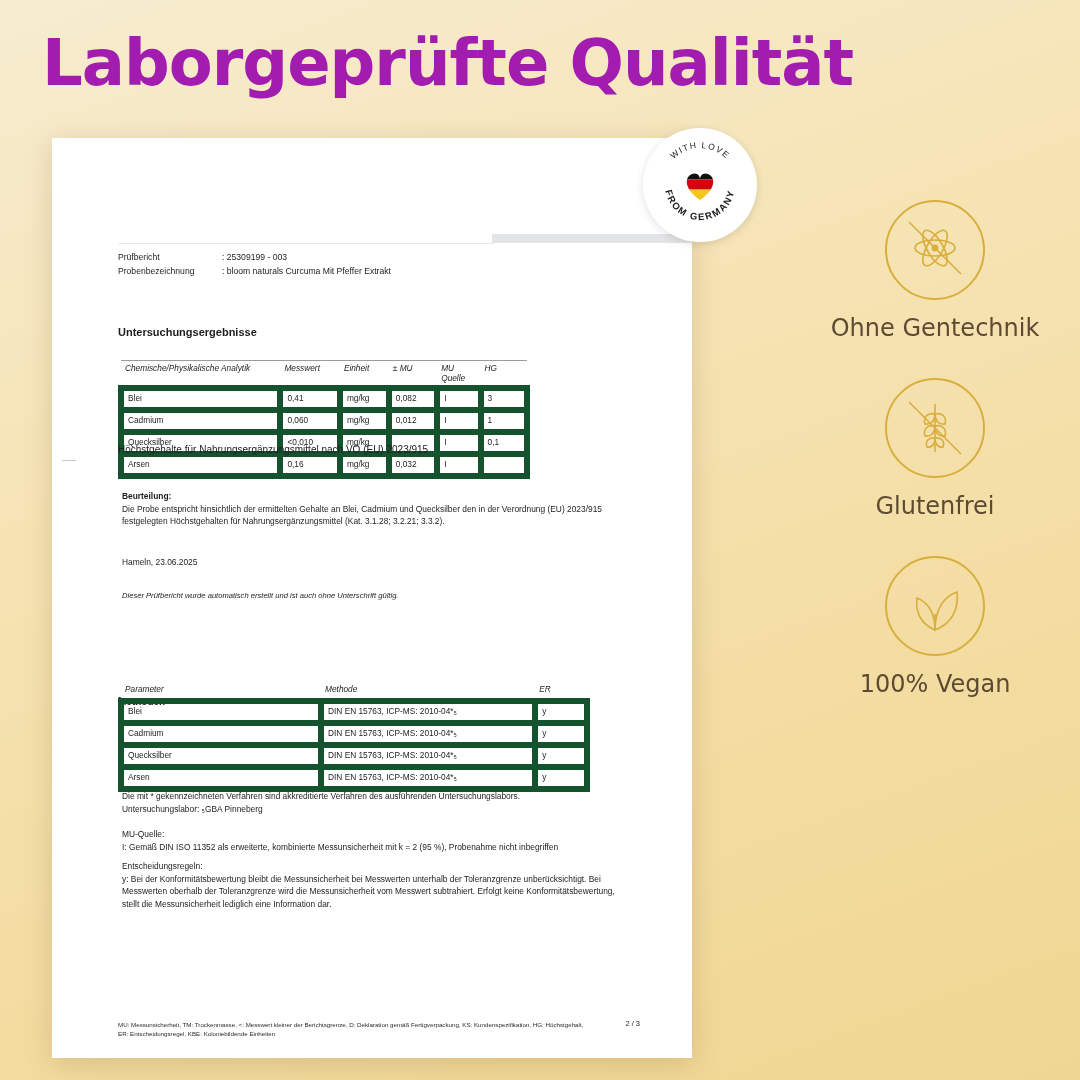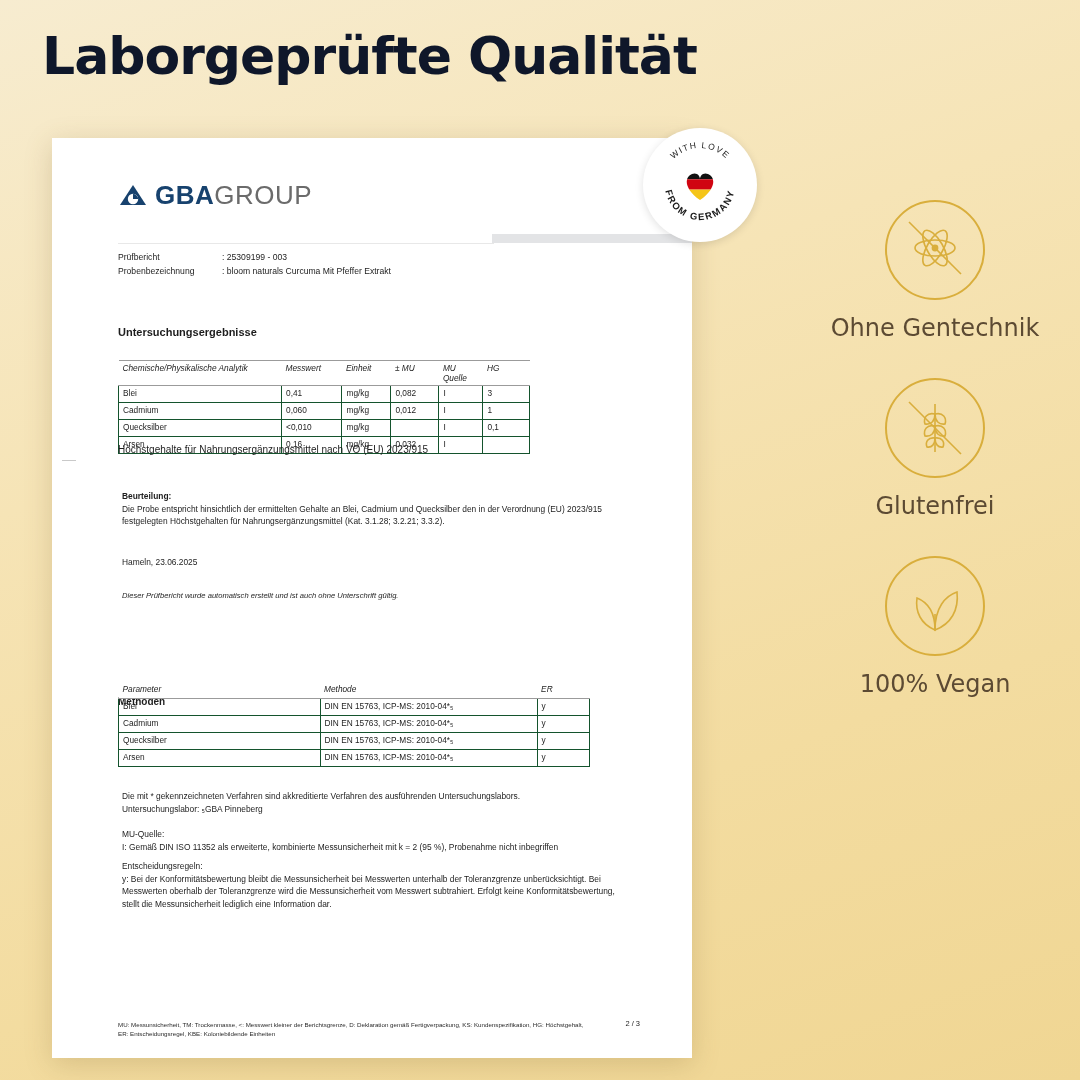--- a/index.html
+++ b/index.html
@@ -17,23 +17,23 @@
   
   .bg {
     position: absolute;
     inset: 0;
     background: linear-gradient(160deg, #f7ecd0 0%, #f6e4b6 35%, #f3dca0 70%, #f0d693 100%);
   }
   .headline {
     position: absolute;
     left: 42px;
     top: 26px;
-    font-size: 52px;
+    font-size: 64px;
     font-weight: bold;
-    color: #0f172a;
+    color: #a21caf;
     letter-spacing: -1px;
     font-family: "DejaVu Sans", sans-serif;
     white-space: nowrap;
   }
 
   
   .doc {
     position: absolute;
     left: 52px;
     top: 138px;
@@ -114,21 +114,21 @@
   }
   #untersuchung { left: 66px; top: 188px; }
   #methoden { left: 66px; top: 558px; font-size: 10px; }
 
   table.dtable {
     position: absolute;
     border-collapse: collapse;
     font-size: 8.3px;
   }
   table.dtable td, table.dtable th {
-    border: 1px solid #14532d;
+    border: 6px solid #14532d;
     padding: 2px 4px;
     text-align: left;
     font-weight: normal;
     vertical-align: top;
     height: 12px;
   }
   table.dtable thead td {
     border: none;
     font-style: italic;
     background: #fff;
@@ -215,32 +215,20 @@
 </head>
 <body>
 
 <div class="bg"></div>
 
 <div class="headline">Laborgeprüfte Qualität</div>
 
 <div class="doc">
   <div class="doc-inner">
 
-    <div class="gba-logo">
-      <span class="gba-mark">
-        <svg width="30" height="25" viewBox="0 0 30 25">
-          <polygon points="2,22 15,2 28,22" fill="#17426e"></polygon>
-          <circle cx="15" cy="16" r="5.2" fill="#ffffff"></circle>
-          <path d="M15 11 A5.2 5.2 0 0 1 20.2 16 L15 16 Z" fill="#17426e"></path>
-        </svg>
-      </span>
-      <span class="gba-text">
-        <span class="b">GBA</span><span class="g">GROUP</span>
-      </span>
-    </div>
 
     <div class="grey-band"></div>
     <div class="thin-rule"></div>
     <div class="left-tick"></div>
 
     <div class="meta">
       <div class="meta-row">
         <span class="meta-label">Prüfbericht</span>
         <span class="meta-val">: 25309199 - 003</span>
       </div>

